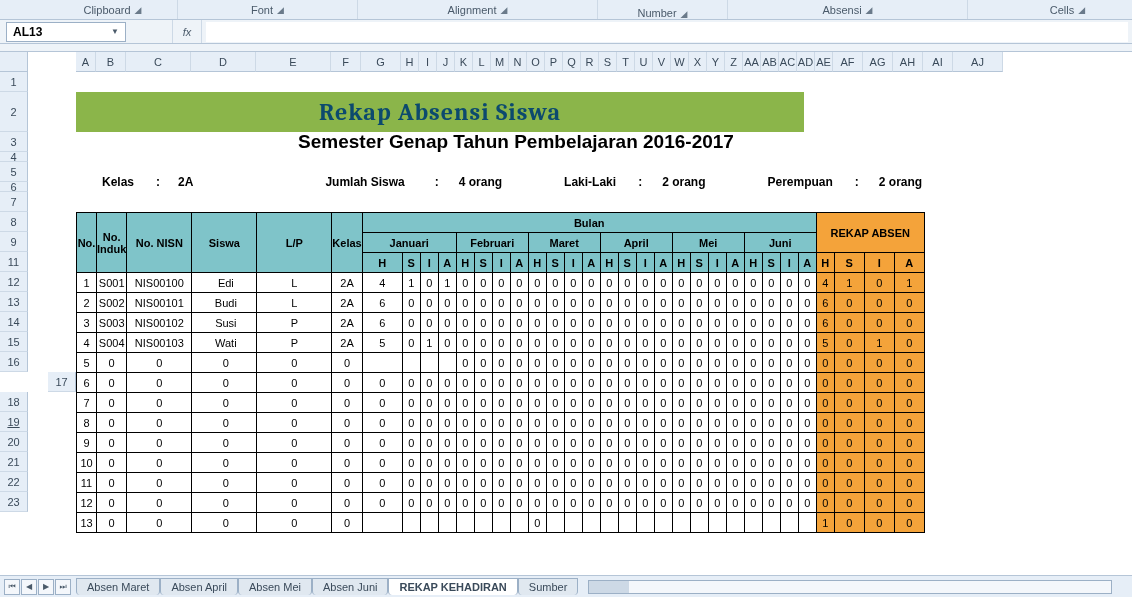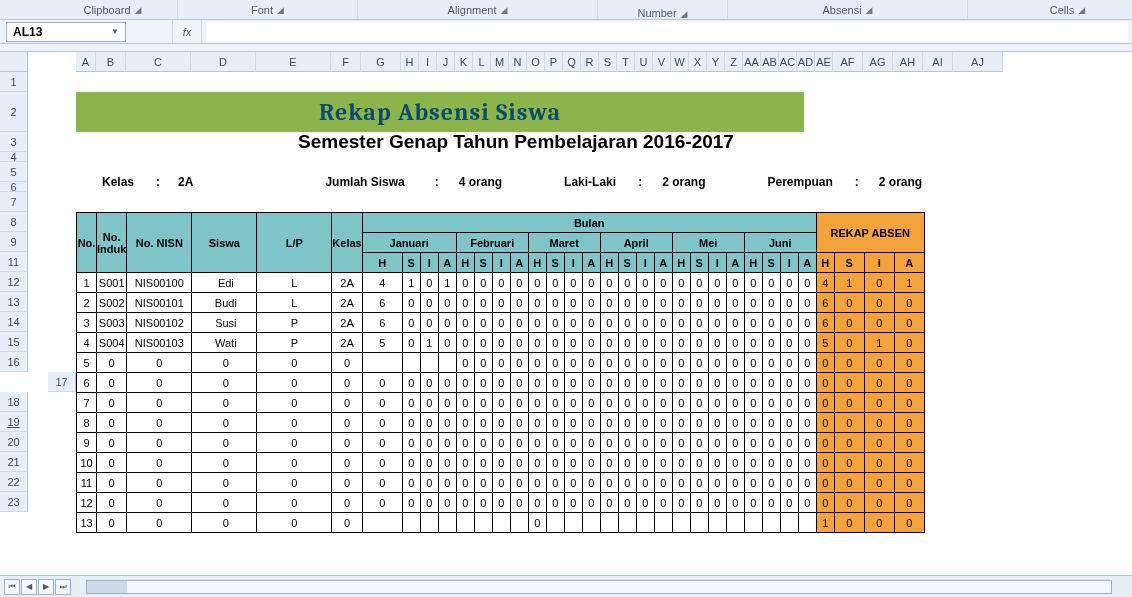--- a/index.html
+++ b/index.html
@@ -759,16 +759,24 @@
   </div>
 </div>
 
 <div class="tabbar">
   <div class="tabnav">
     <div>⏮</div>
     <div>◀</div>
     <div>▶</div>
     <div>⏭</div>
   </div>
+  <div id="tabs" style="display:flex">
+      <div class="tab">Absen Maret</div>
+      <div class="tab">Absen April</div>
+      <div class="tab">Absen Mei</div>
+      <div class="tab">Absen Juni</div>
+      <div class="tab active">REKAP KEHADIRAN</div>
+      <div class="tab">Sumber</div>
+    </div>
   <div class="hscroll">
       <div class="thumb"></div>
     </div>
 </div>
 
 </body></html>

